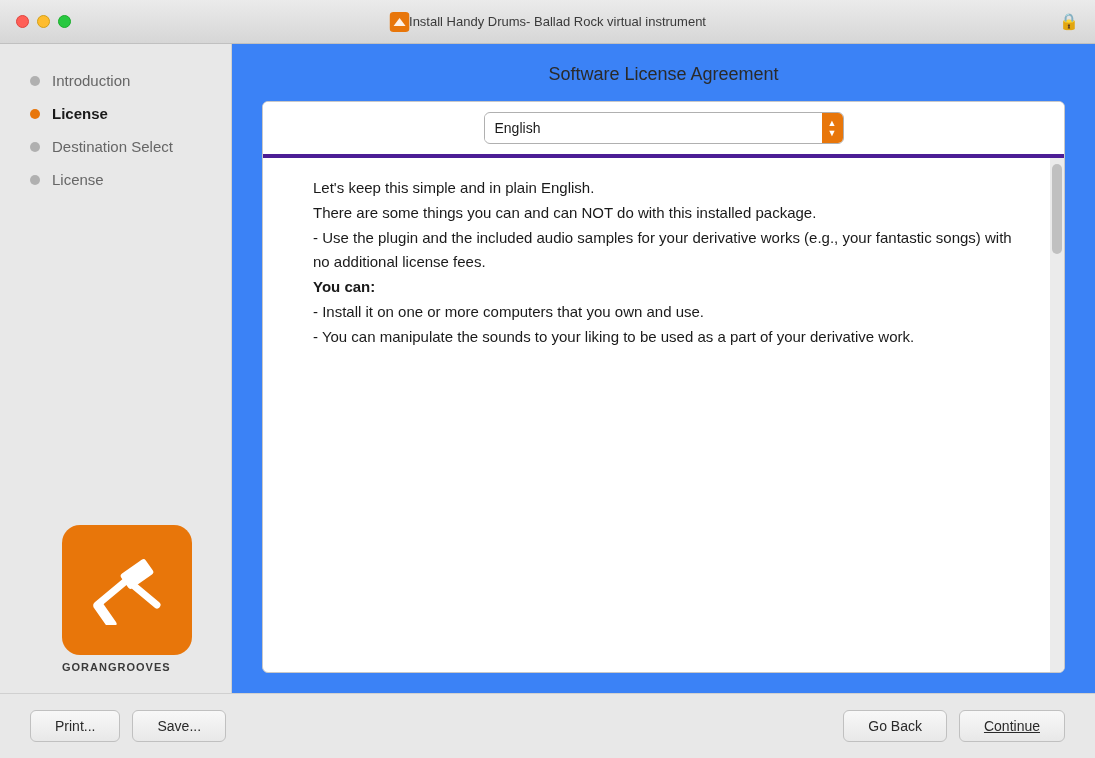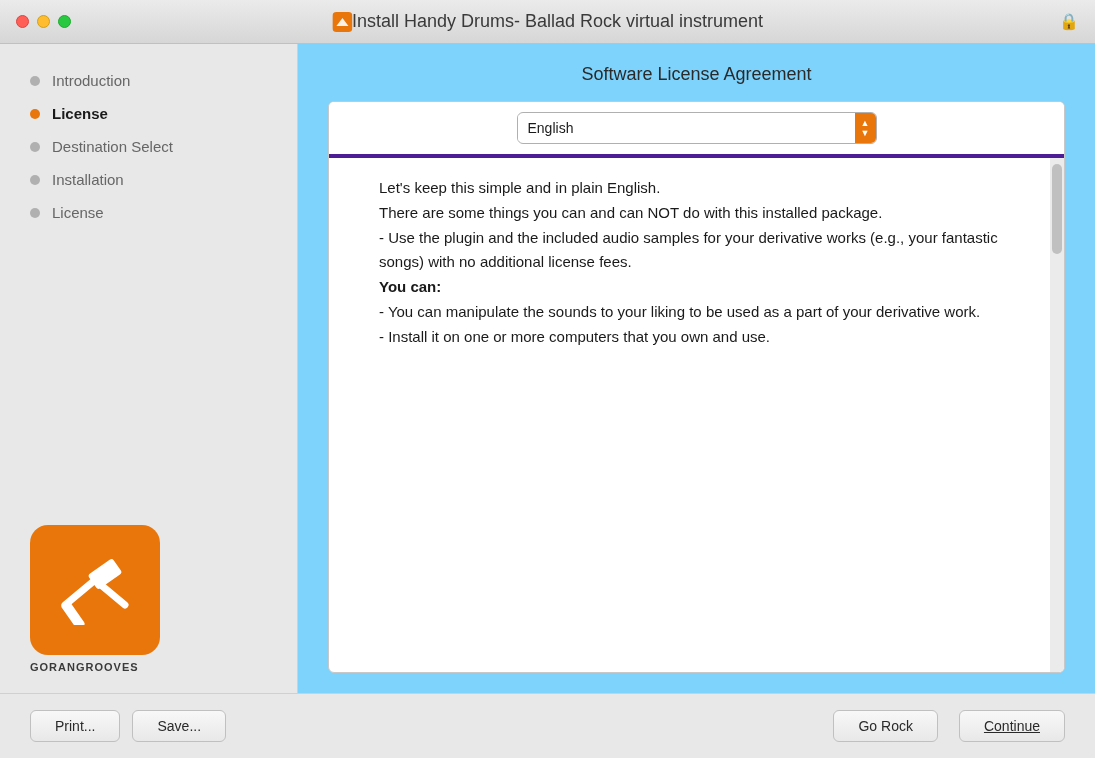--- a/index.html
+++ b/index.html
@@ -36,21 +36,21 @@
       border: 1px solid rgba(0,0,0,0.2);
       cursor: pointer;
     }
     .tb-close { background: #ff5f57; border-color: #e0443e; }
     .tb-minimize { background: #febc2e; border-color: #d4a017; }
     .tb-maximize { background: #28c840; border-color: #1aad2b; }
     .title-bar-title {
       position: absolute;
       left: 50%;
       transform: translateX(-50%);
-      font-size: 18px;
+      font-size: 13px;
       color: #3a3a3a;
       display: flex;
       align-items: center;
       gap: 0;
       font-weight: 500;
     }
     .title-icon {
       width: 20px;
       height: 20px;
     }
@@ -63,21 +63,21 @@
 
     
     .main-layout {
       display: flex;
       flex: 1;
       overflow: hidden;
     }
 
     
     .sidebar {
-      width: 298px;
+      width: 232px;
       background: #e8e8e8;
       padding: 20px 0 20px 30px;
       display: flex;
       flex-direction: column;
       flex-shrink: 0;
       border-right: 1px solid #d0d0d0;
     }
     .sidebar-nav {
       flex: 1;
     }
@@ -100,20 +100,21 @@
       border-radius: 50%;
       background: #b0b0b0;
       flex-shrink: 0;
     }
     .sidebar-item.active .dot {
       background: #e8760a;
     }
     .sidebar-logo {
       margin-top: auto;
       padding-top: 20px;
+      margin-left: 32px;
     }
     .logo-box {
       width: 130px;
       height: 130px;
       background: #e8760a;
       border-radius: 18px;
       display: flex;
       flex-direction: column;
       align-items: center;
       justify-content: center;
@@ -133,36 +134,36 @@
     .logo-text span {
       color: #3a3a3a;
     }
 
     
     .content-area {
       flex: 1;
       display: flex;
       flex-direction: column;
       padding: 20px 30px 20px 30px;
-      background: #7dd3fc;
+      background: #3b82f6;
     }
     .content-title {
       font-size: 18px;
       color: #2a2a2a;
       text-align: center;
       margin-bottom: 16px;
       font-weight: 400;
     }
 
     
     .bottom-bar {
       background: #e8e8e8;
       padding: 16px 30px 16px 30px;
       display: flex;
-      gap: 21px;
+      gap: 12px;
       justify-content: flex-end;
       align-items: center;
       border-top: 1px solid #d0d0d0;
       flex-shrink: 0;
     }
     .bottom-bar-left {
       display: flex;
       gap: 12px;
       margin-right: auto;
     }
@@ -294,24 +295,20 @@
         <span class="dot"></span>
         <span>License</span>
       </div>
 
       <div class="sidebar-item">
         <span class="dot"></span>
         <span>Destination Select</span>
       </div>
 
 
-      <div class="sidebar-item">
-        <span class="dot"></span>
-        <span>Installation</span>
-      </div>
 
       <div class="sidebar-item">
         <span class="dot"></span>
         <span>License</span>
       </div>
 
     </nav>
 
     <div class="sidebar-logo">
       <div class="logo-box">
@@ -347,32 +344,32 @@
           </div>
         </div>
       </div>
 
       <div class="license-scroll-area">
         <div class="license-body">
           <p>Let's keep this simple and in plain English.</p>
           <p>There are some things you can and can NOT do with this installed package.</p>
           <p>- Use the plugin and the included audio samples for your derivative works (e.g., your fantastic songs) with no additional license fees.</p>
           <p><strong>You can:</strong></p>
+          <p>- Install it on one or more computers that you own and use.</p>
           <p>- You can manipulate the sounds to your liking to be used as a part of your derivative work.</p>
-          <p>- Install it on one or more computers that you own and use.</p>
         </div>
         <div class="scrollbar-visual">
           <div class="scrollbar-thumb-visual"></div>
         </div>
       </div>
 
     </div>
   </div>
 </div>
 
 <div class="bottom-bar">
   <div class="bottom-bar-left">
     <button class="btn">Print...</button>
     <button class="btn">Save...</button>
   </div>
-  <button class="btn">Go Rock</button>
+  <button class="btn">Go Back</button>
   <button class="btn btn-primary">Continue</button>
 </div>
 
 </body></html>

